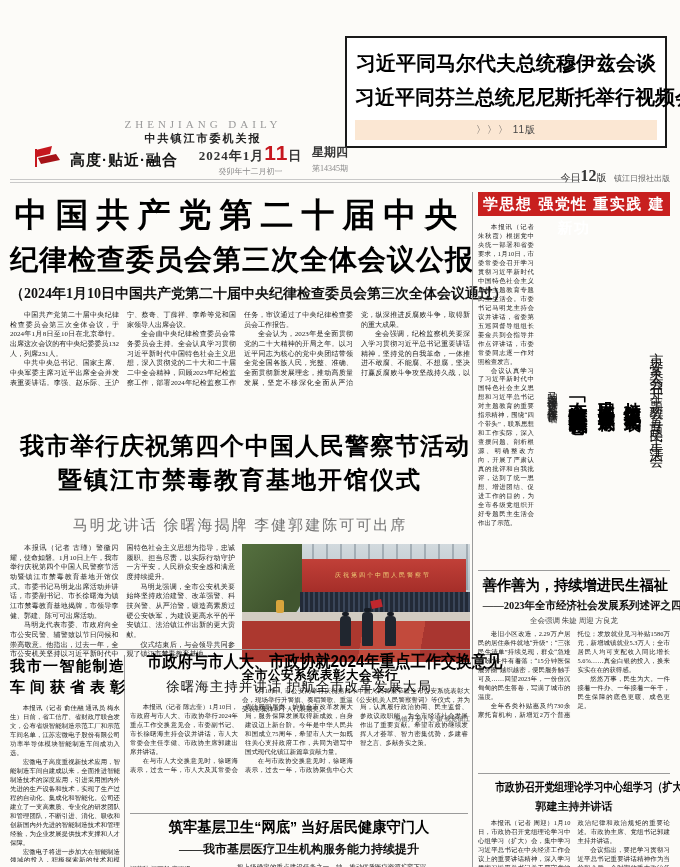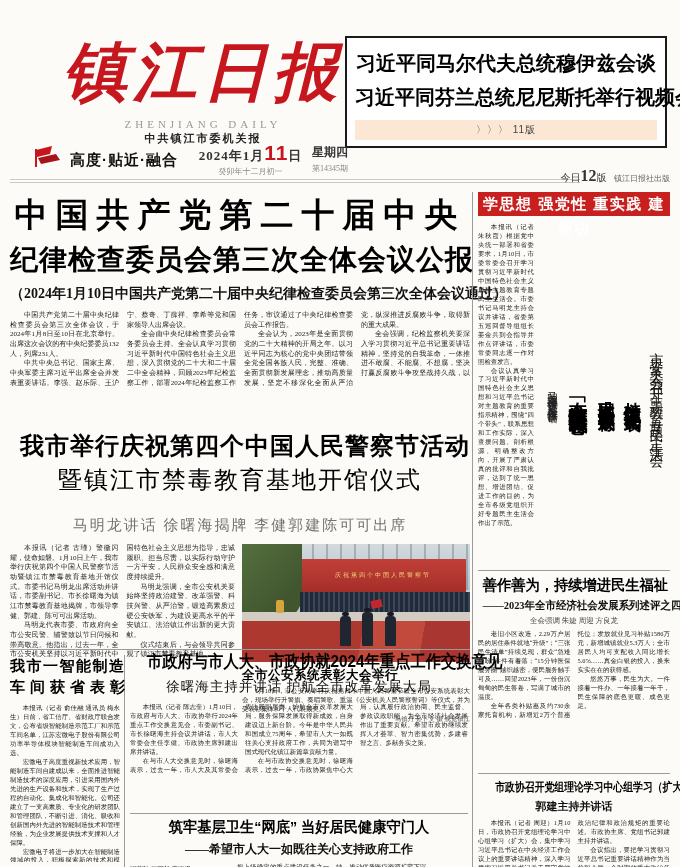--- a/index.html
+++ b/index.html
@@ -58,21 +58,21 @@
   .cols p { margin:0; text-indent:2em; text-align:justify; }
   .tiny { font-size:7px; line-height:1.38; color:#222; }
   .tiny2 { font-size:6.4px; line-height:1.4; color:#222; }
   .comm-body { margin-top:8px; height:86px; overflow:hidden;
     column-count:4; column-gap:8px; }
 
   
   .police { position:absolute; left:10px; top:390px; width:460px; }
   .pol-h1 { font-size:24px; font-weight:bold; letter-spacing:1px; text-align:right;
     white-space:nowrap; color:#000;margin-top:40px; }
-  .pol-h2 { font-size:24px; font-weight:normal; letter-spacing:2px; text-align:center;
+  .pol-h2 { font-size:24px; font-weight:bold; letter-spacing:2px; text-align:center;
     white-space:nowrap; color:#000; margin-top:2px; }
   .pol-by { font-size:15px; text-align:center; letter-spacing:2px; margin-top:20px; color:#737373; }
   .pol-row { display:flex; gap:7px; margin-top:9px; }
   .pol-text { width:225px; height:170px; overflow:hidden; column-count:2; column-gap:8px; }
   .photo-wrap { width:228px; }
   .photo { position:relative; width:228px; height:118px; background:#c2ccd0; overflow:hidden; }
   .ph-bldg { position:absolute; left:0; right:0; top:0; height:46px;
     background:repeating-linear-gradient(90deg, rgba(85,100,112,.35) 0 2px, rgba(0,0,0,0) 2px 14px),
     linear-gradient(#d2dade,#b6c2c8); }
   .ph-trees { position:absolute; left:0; top:0; width:60px; height:78px;
@@ -148,21 +148,20 @@
   .cp-h { font-size:12px; font-weight:bold; text-align:center; white-space:nowrap;
     transform:scaleX(0.82); transform-origin:center; color:#000; }
   .cp-sub { font-size:11px; font-weight:bold; text-align:center; margin-top:3px; color:#111; }
   .cp-body { margin-top:5px; height:56px; overflow:hidden; column-count:2; column-gap:7px; }
 </style>
 </head>
 <body>
 
 <div class="page">
 
-  <div class="mast-title">镇江日报</div>
   <div class="mast-en">ZHENJIANG DAILY</div>
   <div class="mast-org">中共镇江市委机关报</div>
 
   <div class="top-box sans">
     <div class="hl">习近平同马尔代夫总统穆伊兹会谈</div>
     <div class="hl">习近平同芬兰总统尼尼斯托举行视频会晤</div>
     <div class="ref">〉〉〉 11版</div>
   </div>
 
   <span class="flag-icon">
@@ -260,21 +259,21 @@
     <div class="gov-by">徐曙海主持并讲话 护航全市改革发展大局</div>
     <div class="gov-body cols tiny2">
         <p>本报讯（记者 陈志奎）1月10日，市政府与市人大、市政协举行2024年重点工作交换意见会，市委副书记、市长徐曙海主持会议并讲话，市人大常委会主任李健、市政协主席郭建出席并讲话。</p>
         <p>在与市人大交换意见时，徐曙海表示，过去一年，市人大及其常委会依法履职尽责，护航全市改革发展大局，服务保障发展取得新成效，自身建设迈上新台阶。今年是中华人民共和国成立75周年，希望市人大一如既往关心支持政府工作，共同为谱写中国式现代化镇江新篇章贡献力量。</p>
         <p>在与市政协交换意见时，徐曙海表示，过去一年，市政协聚焦中心大局，认真履行政治协商、民主监督、参政议政职能，为全市经济社会发展作出了重要贡献。希望市政协继续发挥人才荟萃、智力密集优势，多建睿智之言、多献务实之策。</p>
       </div>
   </div>
 
   <div class="health">
     <div class="hea-h sans">筑牢基层卫生“网底” 当好居民健康守门人</div>
-    <div class="hea-sub">——希望市人大一如既往关心支持政府工作</div>
+    <div class="hea-sub">——我市基层医疗卫生机构服务能力持续提升</div>
     <div class="hea-row">
       <div class="hea-by">冯芮秋 祝丽舒 廖正泽</div>
       <div class="hea-body cols tiny2">
           <p>把上级确定的重点建设任务之一，纳入全市重点民生实事项目清单，我市持续推动优质医疗资源扩容下沉。</p>
         </div>
     </div>
   </div>
 
   <div class="sidebar">
     <div class="banner sans">学思想 强党性 重实践 建新功</div>

